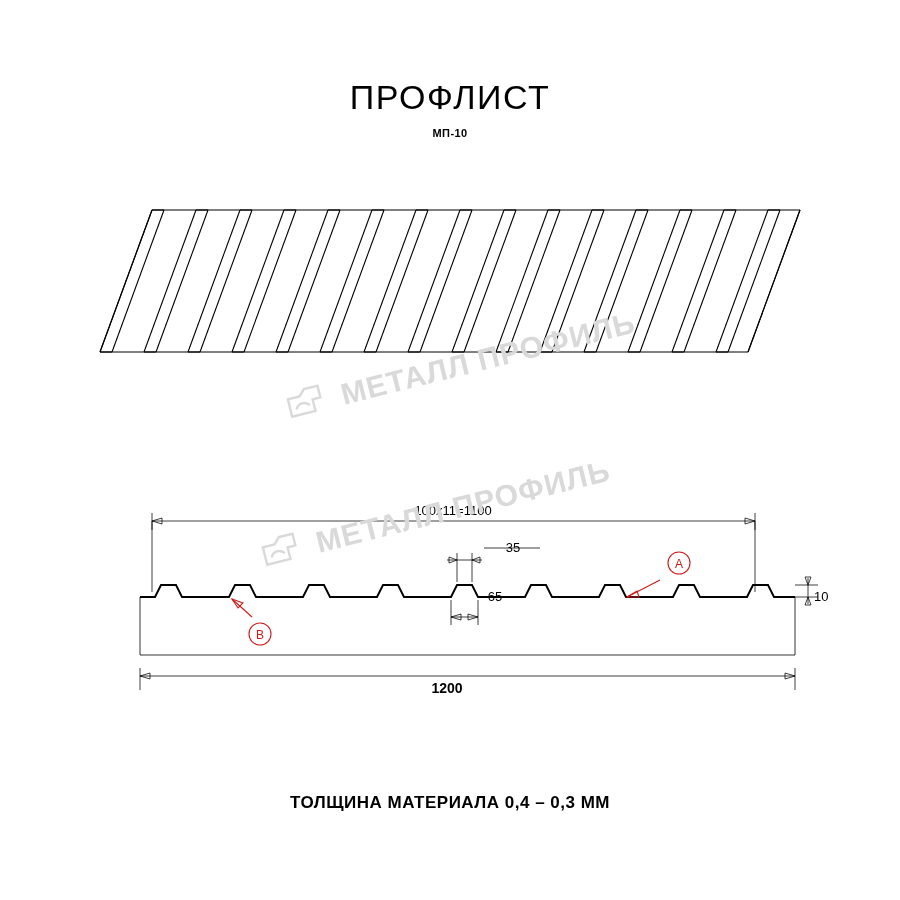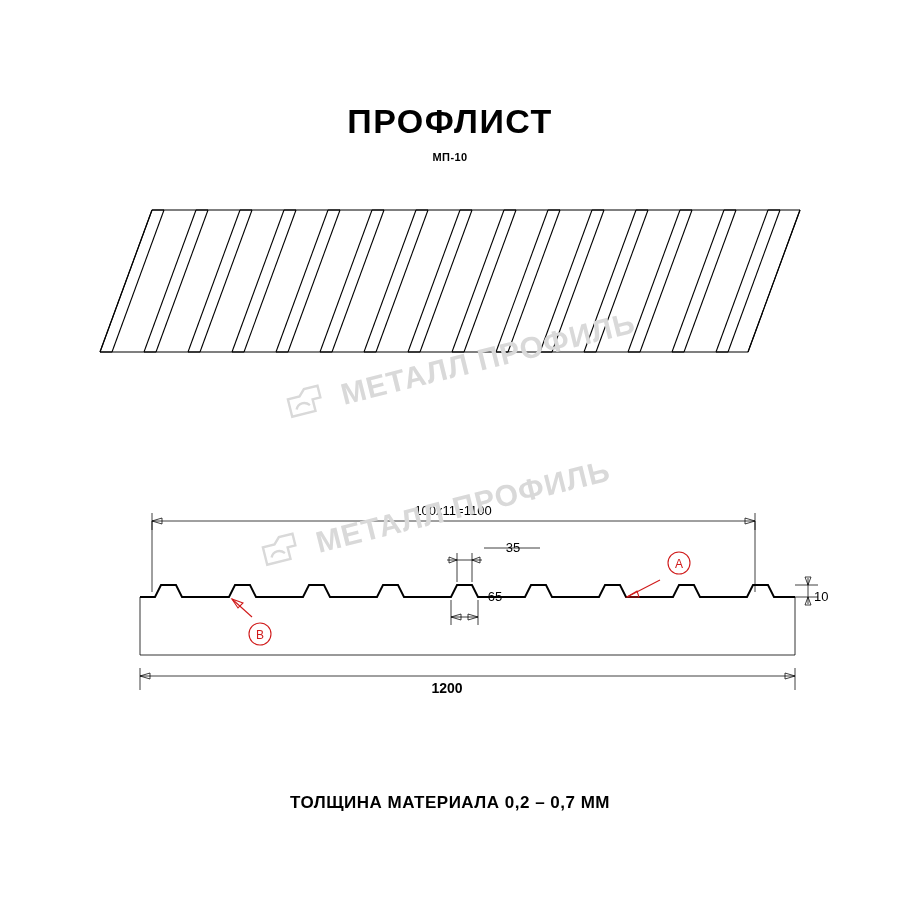--- a/index.html
+++ b/index.html
@@ -23,25 +23,24 @@
   
   #title-block {
     position: absolute;
     left: 0;
     top: 78px;
     width: 900px;
     text-align: center;
   }
   #product-title {
     font-size: 34px;
-    font-weight: bold;
+    font-weight: normal;
     letter-spacing: 1.5px;
     color: #000;
     line-height: 38px;
-    margin-top: 24px;
   }
   #product-code {
     margin-top: 11px;
     font-size: 11px;
     font-weight: bold;
     letter-spacing: 0.4px;
     color: #000;
   }
 
   
@@ -350,15 +349,15 @@
   <div class="watermark" id="watermark-bottom">
     <div class="wm-row">
       <svg class="wm-logo" viewBox="0 0 44 34">
         <path d="M2 26 L2 8 L14 8 L20 2 L34 2 L34 14 L26 14 L26 26 Z" fill="none" stroke="#d9d9d9" stroke-width="2.4"></path>
         <path d="M8 20 C11 14, 18 14, 22 19" fill="none" stroke="#d9d9d9" stroke-width="2.4"></path>
       </svg>
       <span>МЕТАЛЛ ПРОФИЛЬ</span>
     </div>
   </div>
 
-  <div id="footer-note">ТОЛЩИНА МАТЕРИАЛА 0,2 – 0,7 ММ</div>
+  <div id="footer-note">ТОЛЩИНА МАТЕРИАЛА 0,4 – 0,3 ММ</div>
 
 </div>
 
 </body></html>

